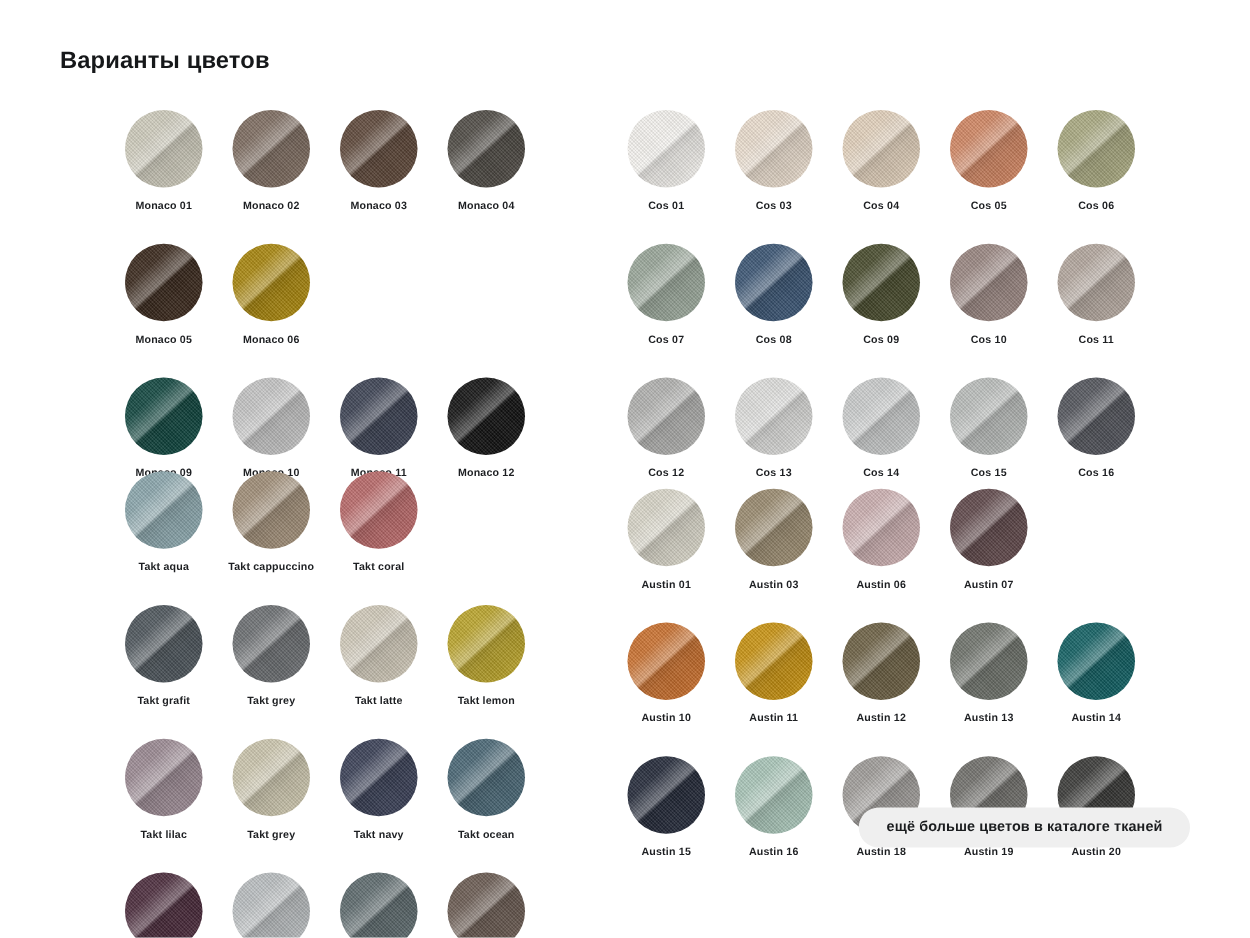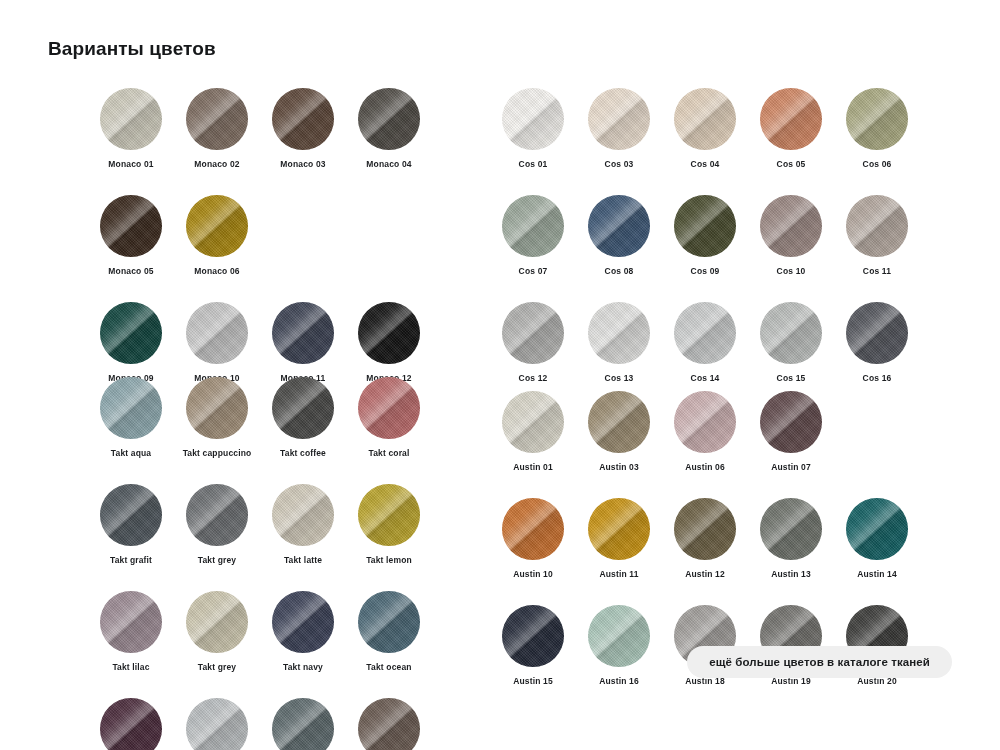--- a/index.html
+++ b/index.html
@@ -252,24 +252,20 @@
         <div class="swatch-row">
           <div class="swatch">
             <div class="swatch-disc" style="background: rgb(139, 166, 172);"></div>
             <div class="swatch-label">Takt aqua</div>
           </div>
           <div class="swatch">
             <div class="swatch-disc" style="background: rgb(160, 142, 120);"></div>
             <div class="swatch-label">Takt cappuccino</div>
           </div>
           <div class="swatch">
-            <div class="swatch-disc" style="background: rgb(74, 74, 72);"></div>
-            <div class="swatch-label">Takt coffee</div>
-          </div>
-          <div class="swatch">
             <div class="swatch-disc" style="background: rgb(185, 106, 106);"></div>
             <div class="swatch-label">Takt coral</div>
           </div>
         </div>
         <div class="swatch-row">
           <div class="swatch">
             <div class="swatch-disc" style="background: rgb(78, 86, 92);"></div>
             <div class="swatch-label">Takt grafit</div>
           </div>
           <div class="swatch">

